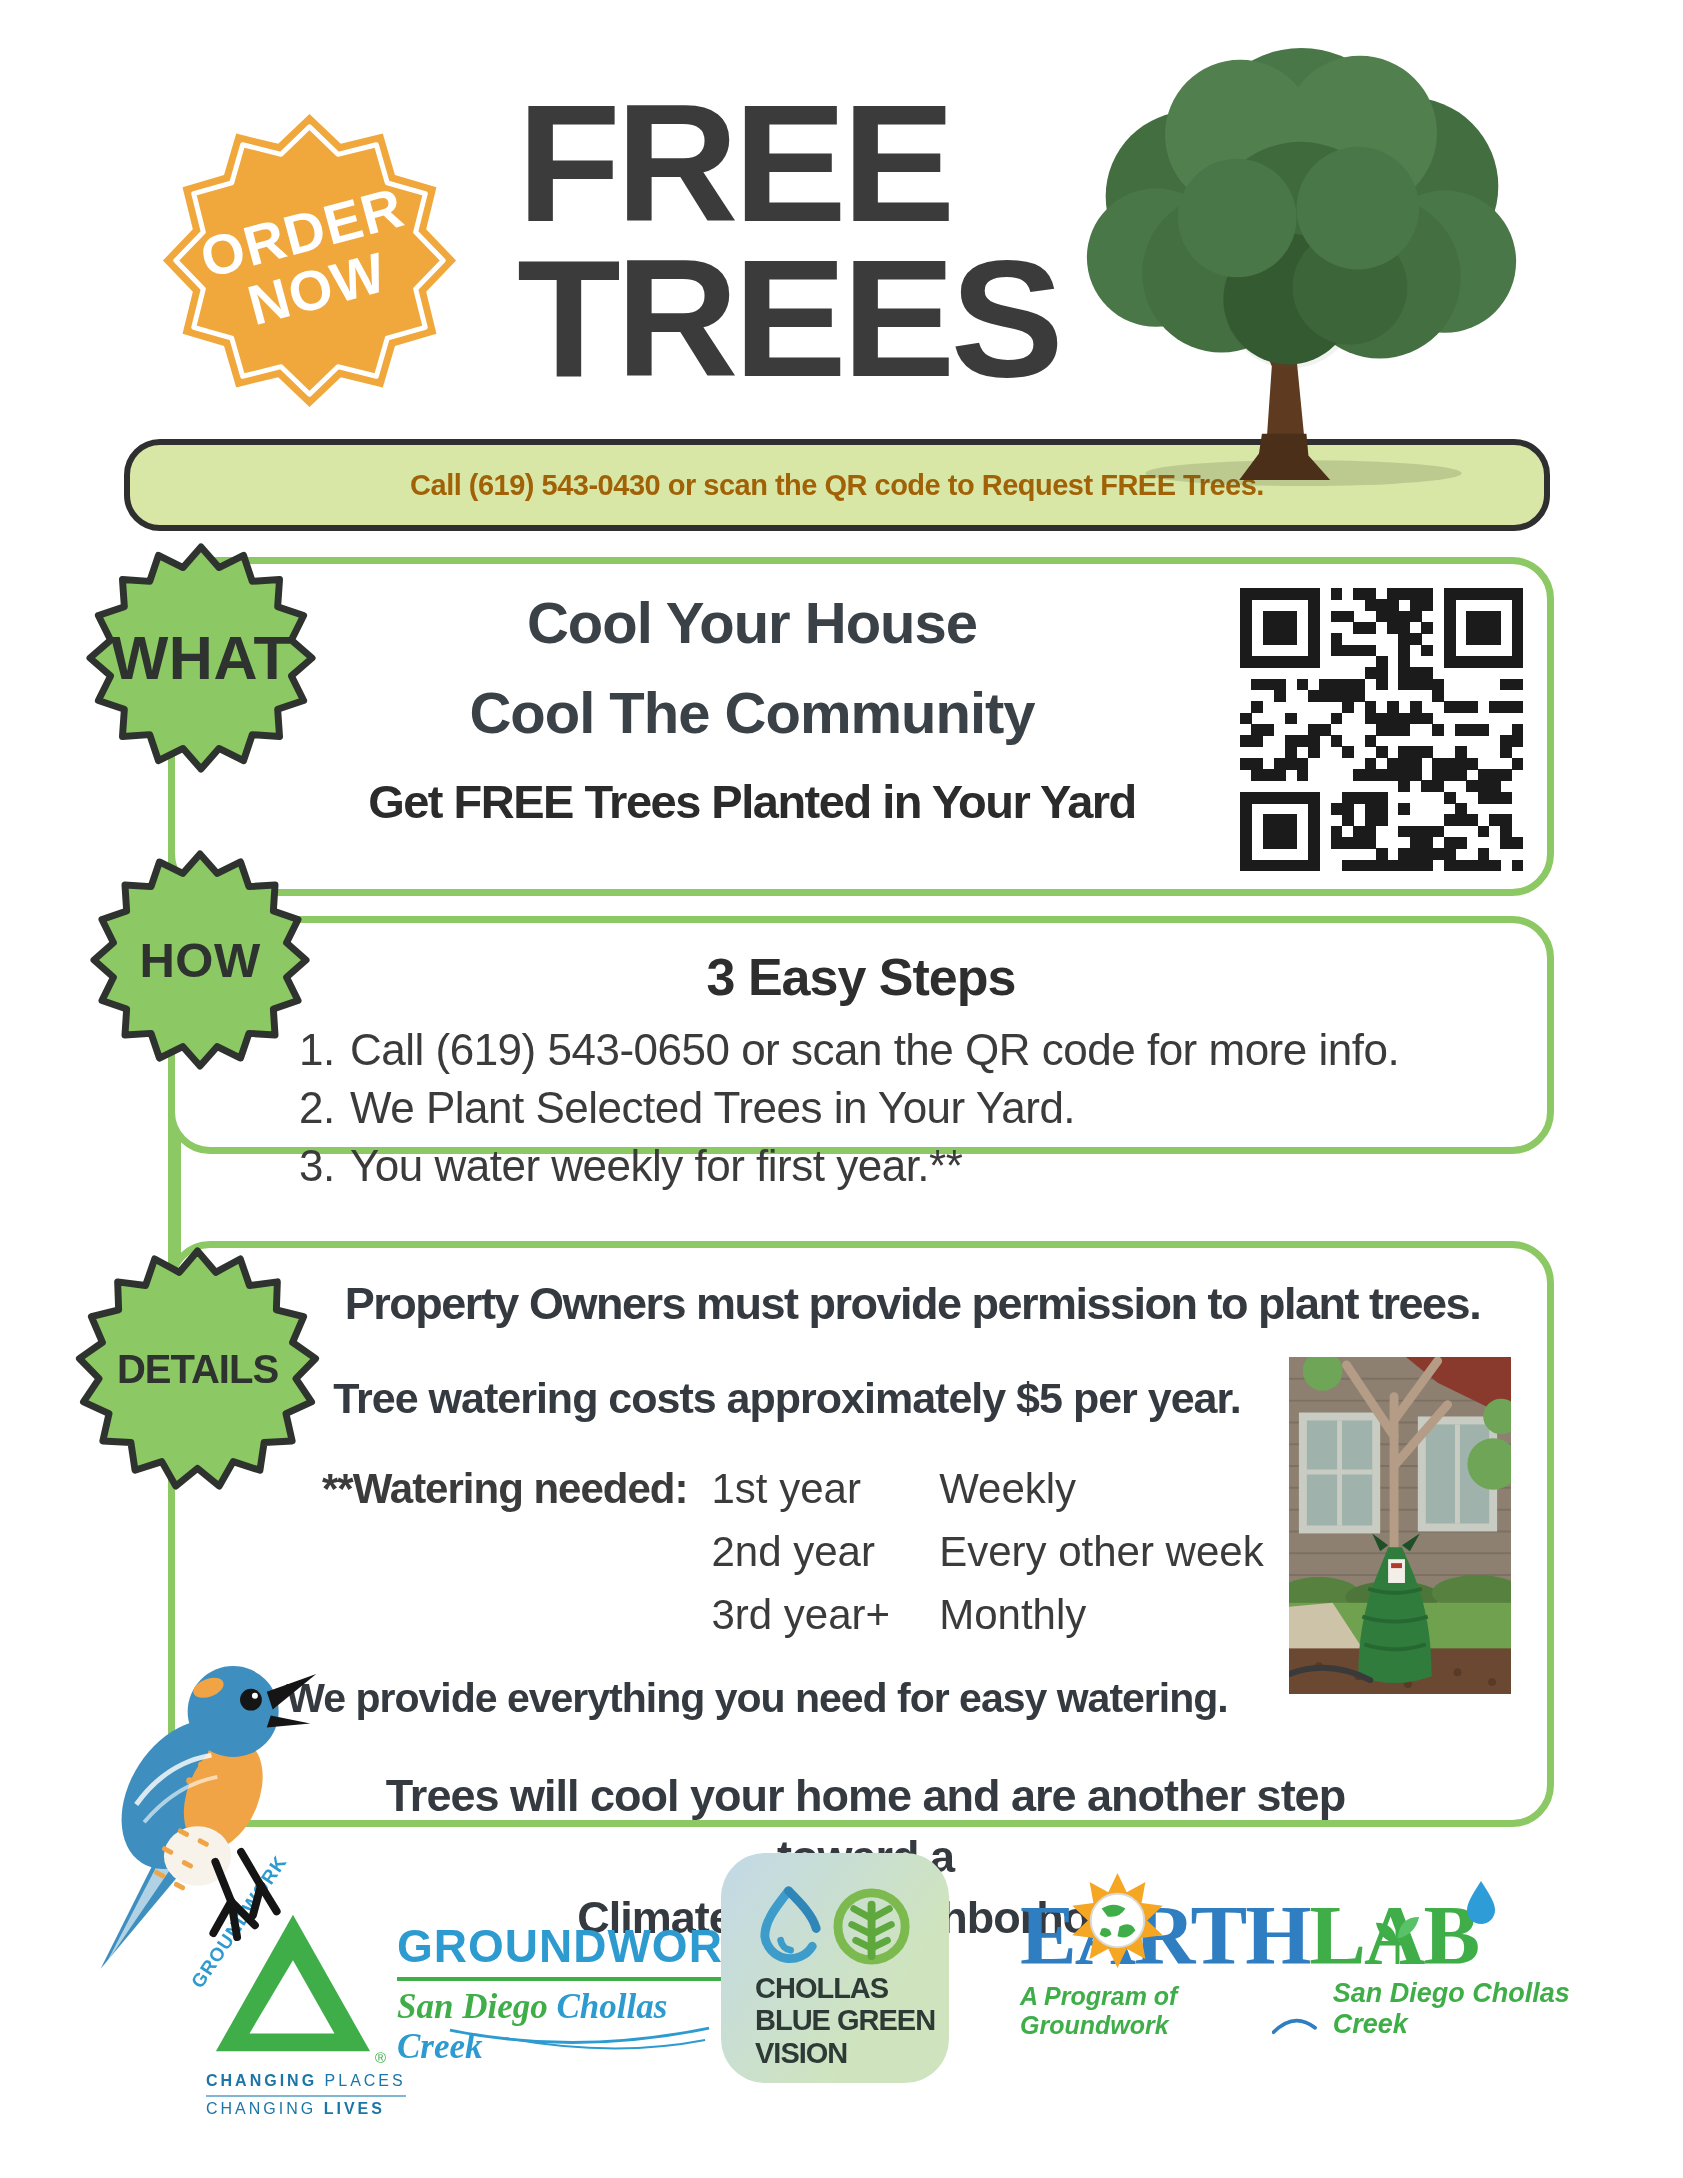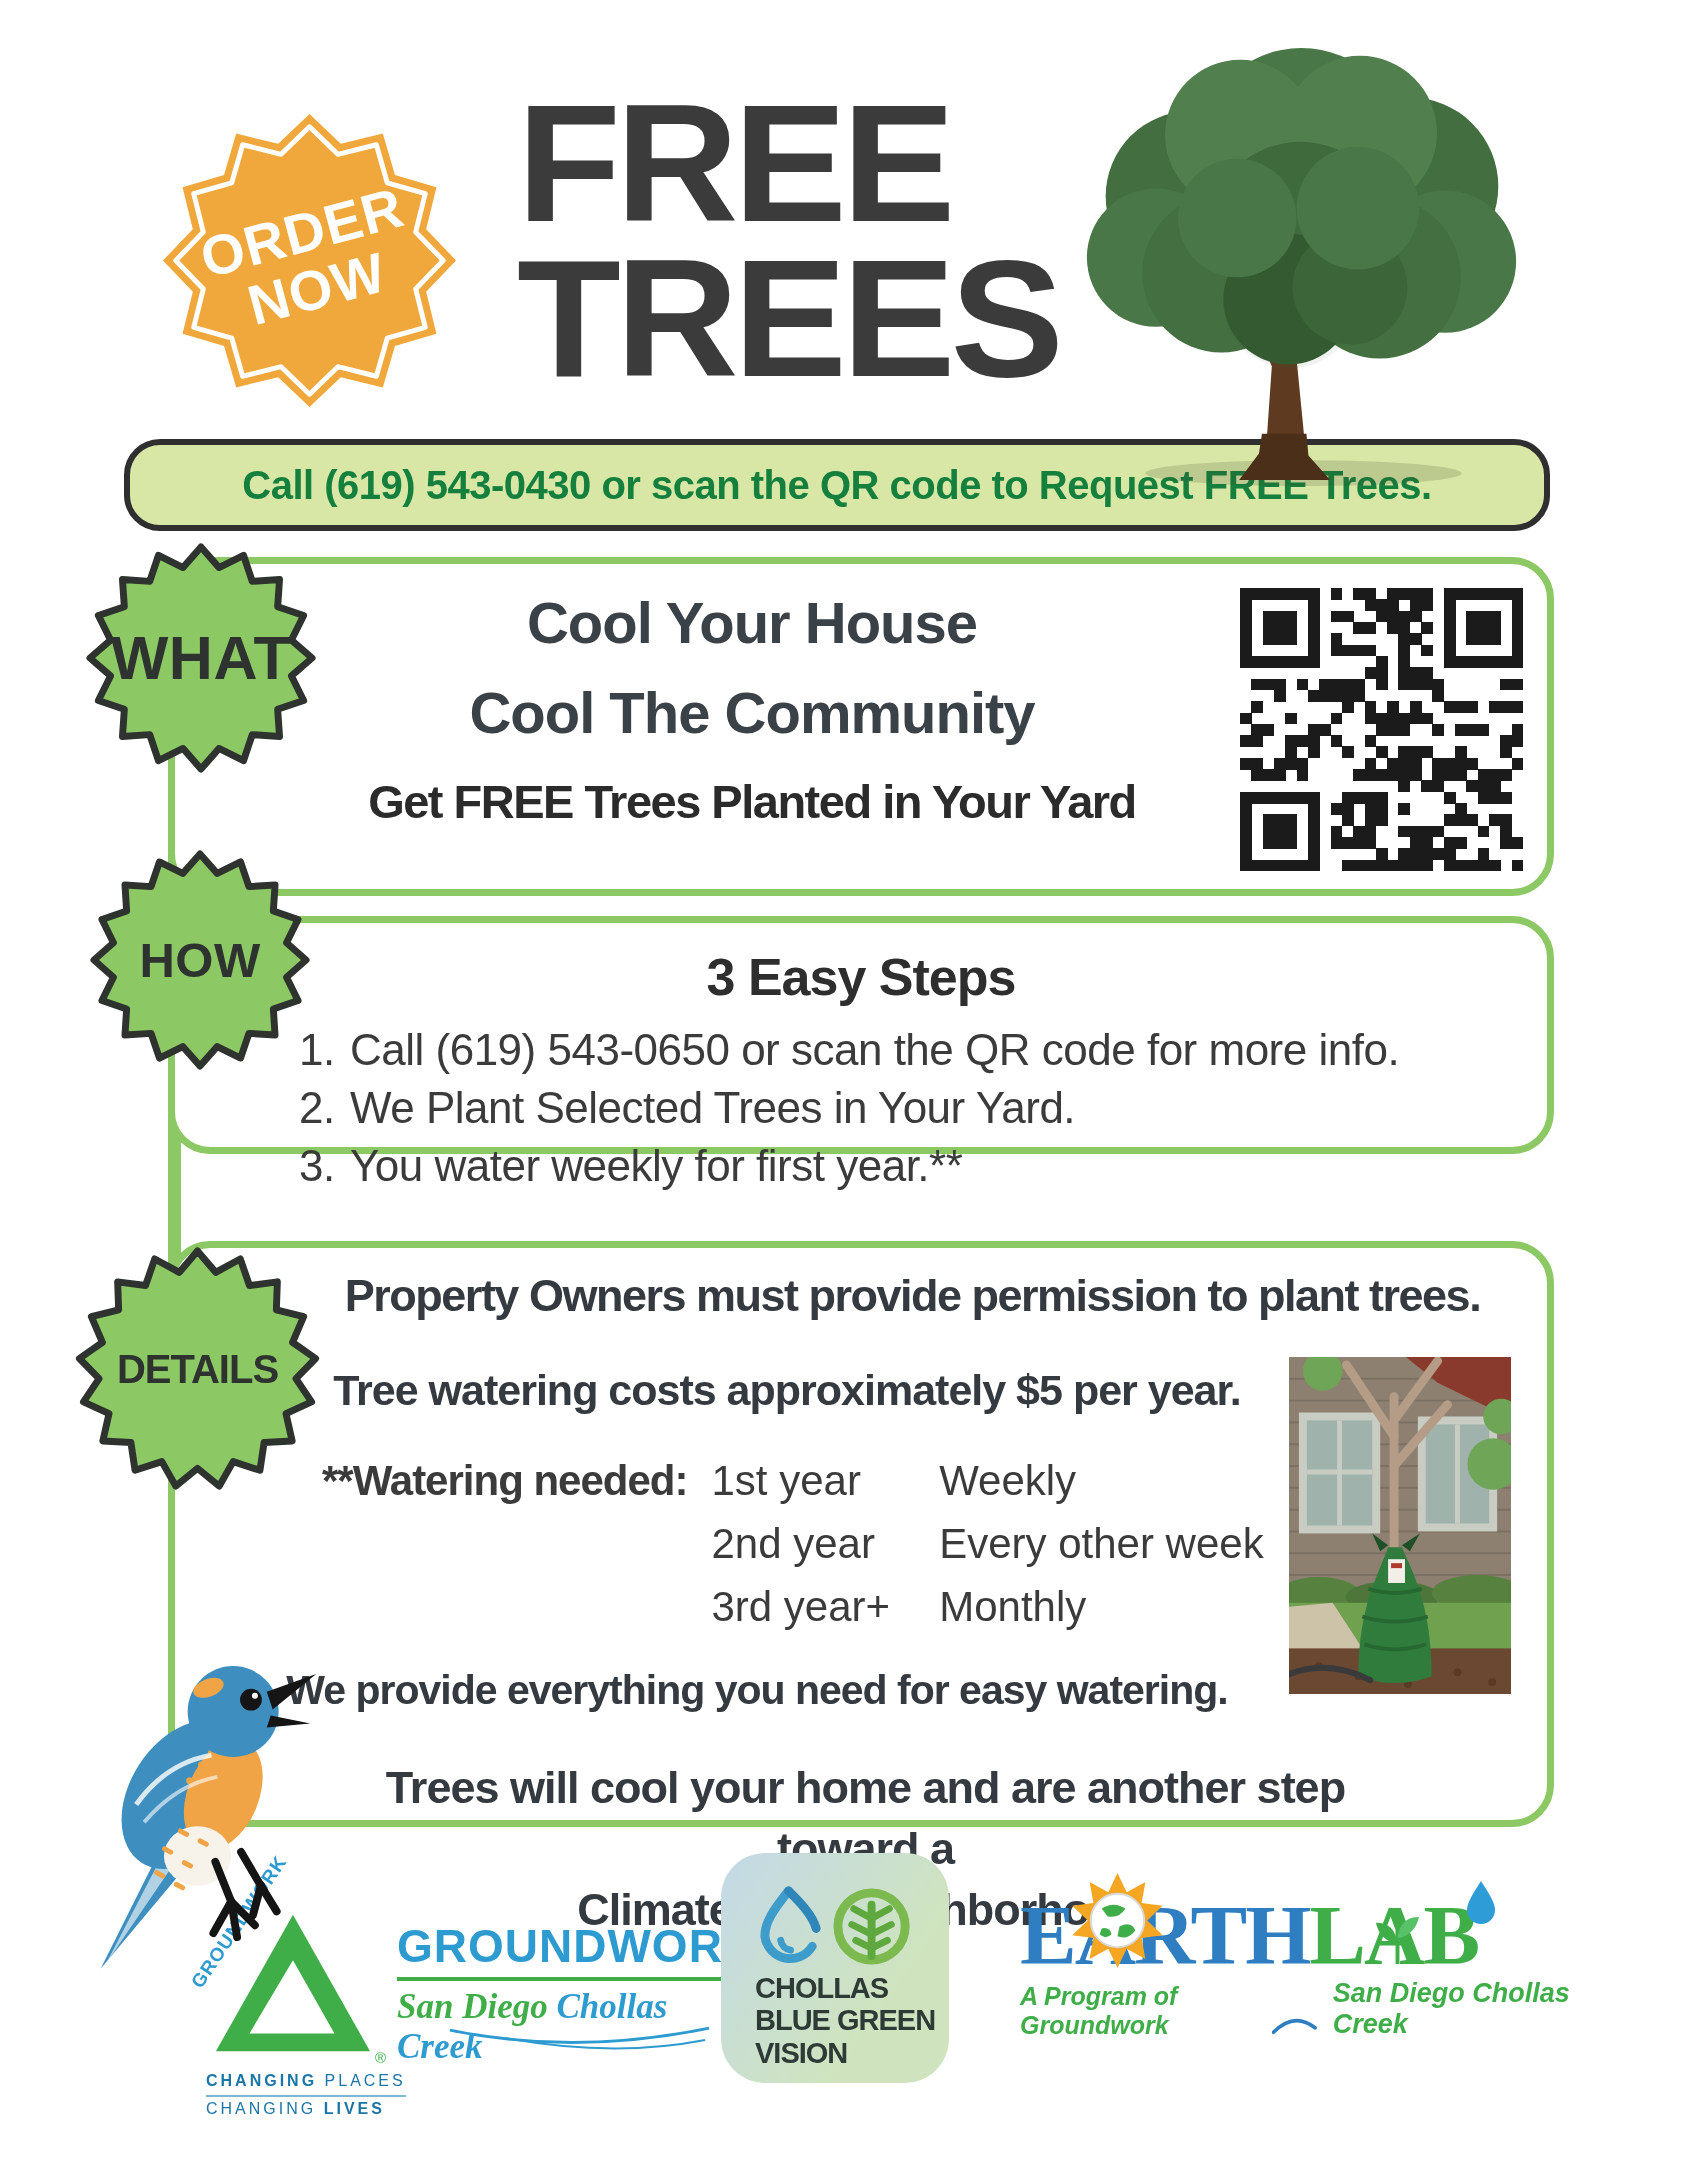--- a/index.html
+++ b/index.html
@@ -9,21 +9,21 @@
   
   .order-badge{position:absolute;left:156px;top:107px;width:307px;height:307px;z-index:2;}
   .order-label{position:absolute;inset:0;display:flex;flex-direction:column;align-items:center;justify-content:center;
                transform:rotate(-15deg);color:#fff;font-weight:bold;font-size:56px;line-height:1.02;letter-spacing:1px;}
   .main-title{position:absolute;left:517px;top:83px;z-index:1;color:#3b3b3b;font-weight:bold;
               font-size:170px;line-height:0.93;letter-spacing:-5px;transform:scaleY(0.98);}
   .tree-art{position:absolute;left:1061px;top:40px;width:480px;height:450px;z-index:2;}
   .banner{position:absolute;left:124px;top:439px;width:1426px;height:92px;z-index:0;
           background:#d8e7a6;border:6px solid #2f2f2f;border-radius:36px;box-sizing:border-box;
           display:flex;align-items:center;justify-content:center;}
-  .banner span{font-weight:bold;font-size:40px;color:#15803d;letter-spacing:-0.5px;}
+  .banner span{font-weight:bold;font-size:29px;color:#a16207;letter-spacing:-0.5px;}
 
   
   .connector{position:absolute;left:168px;width:13px;background:#8cc863;z-index:0;}
   .box{position:absolute;left:168px;width:1386px;background:#ffffff;border:7px solid #8cc863;
        border-radius:42px;box-sizing:border-box;z-index:1;}
   .burst-wrap{position:absolute;z-index:2;}
   .burst-label{position:absolute;inset:0;display:flex;align-items:center;justify-content:center;
                font-weight:bold;color:#2e332f;letter-spacing:0.5px;}
 
   
@@ -35,21 +35,21 @@
 
   
   .how-box{top:916px;height:238px;}
   .how-title{margin-top:24px;text-align:center;font-size:52px;font-weight:bold;color:#2e2e2e;letter-spacing:-1px;}
   .steps{margin:14px 0 0 124px;}
   .step{display:flex;font-size:44px;color:#3b3b3b;line-height:1.32;letter-spacing:-0.5px;}
   .step-num{width:51px;flex:none;}
 
   
   .details-box{top:1241px;height:586px;}
-  .d-line1{margin-top:22px;padding:0 26px 0 129px;text-align:center;font-size:45px;font-weight:bold;color:#343a3f;letter-spacing:-1.5px;}
+  .d-line1{margin-top:30px;padding:0 26px 0 129px;text-align:center;font-size:45px;font-weight:bold;color:#343a3f;letter-spacing:-1.5px;}
   .d-line2{margin-top:44px;padding:0 287px 0 139px;text-align:center;font-size:43px;font-weight:bold;color:#343a3f;letter-spacing:-1px;}
   .watering{display:flex;margin:42px 0 0 147px;font-size:42px;color:#3b3b3b;gap:24px;}
   .w-label{font-weight:bold;letter-spacing:-1px;}
   .w-rows{display:flex;flex-direction:column;gap:15px;}
   .w-row .w-year{display:inline-block;width:216px;}
   .d-line3{margin-top:36px;padding:0 297px 0 89px;text-align:center;font-size:41px;font-weight:bold;color:#343a3f;letter-spacing:-1px;}
   .d-line4{margin-top:44px;padding:0 149px 0 158px;text-align:center;font-size:45px;font-weight:bold;color:#343a3f;letter-spacing:-1px;line-height:1.35;}
   .photo{position:absolute;right:36px;top:109px;width:222px;height:337px;}
   .bird{position:absolute;left:67px;top:1636px;width:269px;height:345px;z-index:3;}
 

